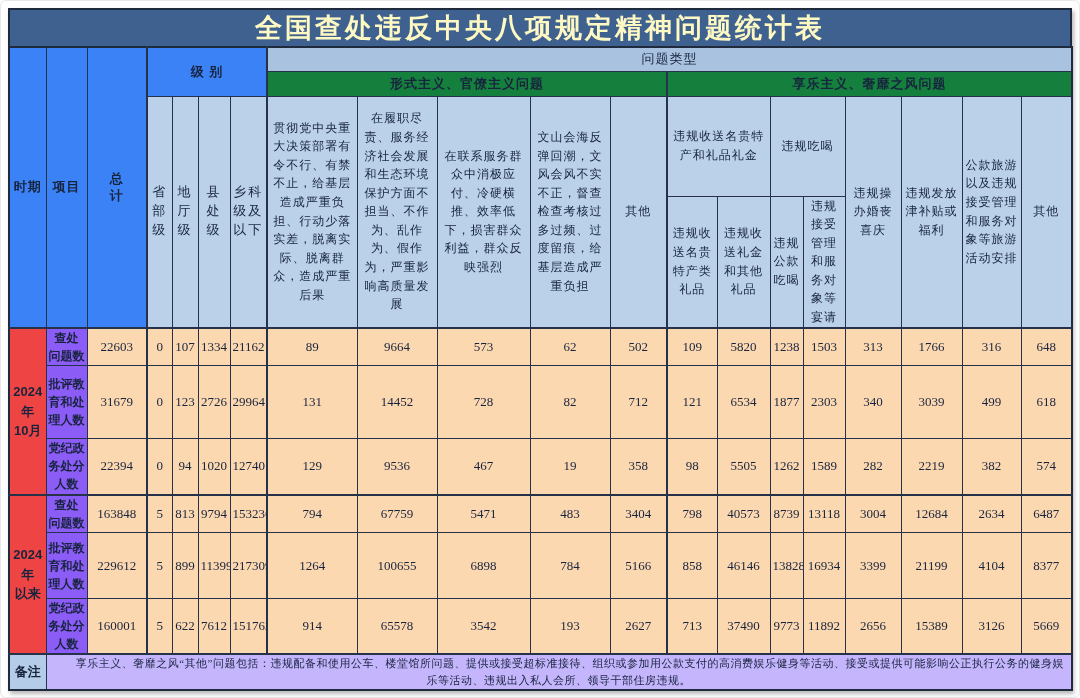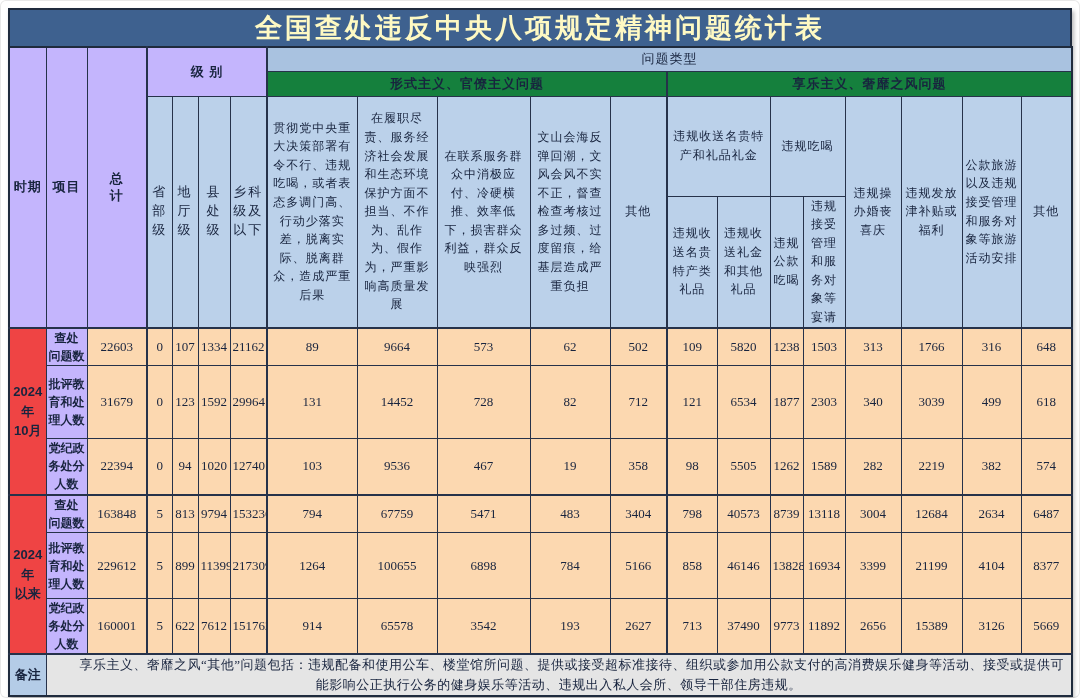--- a/index.html
+++ b/index.html
@@ -19,40 +19,40 @@
   }
   table.stats { border-collapse:collapse; table-layout:fixed; width:1064px;
                 border:2px solid #1f2b3d; }
   table.stats th, table.stats td {
     border:1px solid #26324a; padding:0 2px; text-align:center; vertical-align:middle;
     color:#18243e; overflow:hidden;
   }
   .bl2 { border-left-width:2px !important; }
   tr.bt2 > td, tr.bt2 > th { border-top-width:2px !important; }
   
-  .hd { background:#c4b5fd; font-size:13px; font-weight:bold; letter-spacing:1px; }
+  .hd { background:#3b82f6; font-size:13px; font-weight:bold; letter-spacing:1px; }
   .hm { background:#a9c2e0; font-size:13px; font-weight:normal; letter-spacing:1px; }
   .hb { background:#15803d; font-size:13px; font-weight:bold; letter-spacing:1px; }
   .hl { background:#bbd1ea; font-size:12px; font-weight:bold; }
   .lv { font-family:Liberation Sans, sans-serif; font-size:13px; font-weight:normal;
         letter-spacing:2px; line-height:1.45; }
   .desc { font-family:"Liberation Serif", serif; font-size:12px; font-weight:normal;
           letter-spacing:1px; line-height:1.55; color:#27334d; padding:2px 3px; }
   .w1 { display:inline-block; width:1.15em; line-height:1.35; white-space:normal; }
   
   .pc { background:#ef4444; font-size:13px; font-weight:bold; white-space:pre-line;
         line-height:1.5; }
-  .rl { background:#c4b5fd; font-size:12px; font-weight:bold; white-space:pre-line;
+  .rl { background:#8b5cf6; font-size:12px; font-weight:bold; white-space:pre-line;
         line-height:1.5; }
   .dc { background:#fcd8b0; font-family:"Liberation Serif", serif; font-size:13px;
         color:#453d32; }
   
   .rlab { background:#b4cce7; font-size:13px; font-weight:bold; }
-  .rtxt { background:#e5e5e5; text-align:left; font-family:"Liberation Serif", serif;
-          font-size:13px; line-height:1.55; color:#1c2a4c; padding:2px 8px;
+  .rtxt { background:#c4b5fd; text-align:left; font-family:"Liberation Serif", serif;
+          font-size:11px; line-height:1.55; color:#1c2a4c; padding:2px 8px;
           text-indent:2em; letter-spacing:0.5px; }
 </style>
 </head>
 <body>
 
 <div class="page">
   <div class="sheet">
 
     <div class="title-bar">全国查处违反中央八项规定精神问题统计表</div>
 
@@ -92,21 +92,21 @@
       <tr style="height:25px">
         <th class="hb bl2" colspan="5">形式主义、官僚主义问题</th>
         <th class="hb bl2" colspan="8">享乐主义、奢靡之风问题</th>
       </tr>
 
       <tr style="height:100px">
         <th class="hl lv bl2" rowspan="2">省部级</th>
         <th class="hl lv" rowspan="2">地厅级</th>
         <th class="hl lv" rowspan="2">县处级</th>
         <th class="hl lv" rowspan="2">乡科级及以下</th>
-        <th class="hl desc bl2" rowspan="2">贯彻党中央重大决策部署有令不行、违规吃喝，或者表态多调门高、行动少落实差，脱离实际、脱离群众，造成严重后果</th>
+        <th class="hl desc bl2" rowspan="2">贯彻党中央重大决策部署有令不行、有禁不止，给基层造成严重负担、行动少落实差，脱离实际、脱离群众，造成严重后果</th>
         <th class="hl desc" rowspan="2">在履职尽责、服务经济社会发展和生态环境保护方面不担当、不作为、乱作为、假作为，严重影响高质量发展</th>
         <th class="hl desc" rowspan="2">在联系服务群众中消极应付、冷硬横推、效率低下，损害群众利益，群众反映强烈</th>
         <th class="hl desc" rowspan="2">文山会海反弹回潮，文风会风不实不正，督查检查考核过多过频、过度留痕，给基层造成严重负担</th>
         <th class="hl desc" rowspan="2">其他</th>
         <th class="hl desc bl2" colspan="2">违规收送名贵特产和礼品礼金</th>
         <th class="hl desc" colspan="2">违规吃喝</th>
         <th class="hl desc" rowspan="2">违规操办婚丧喜庆</th>
         <th class="hl desc" rowspan="2">违规发放津补贴或福利</th>
         <th class="hl desc" rowspan="2">公款旅游以及违规接受管理和服务对象等旅游活动安排</th>
         <th class="hl desc" rowspan="2">其他</th>
@@ -143,21 +143,21 @@
         <td class="dc">316</td>
         <td class="dc">648</td>
       </tr>
       <tr style="height:73px">
         <td class="rl">批评教
 育和处
 理人数</td>
         <td class="dc">31679</td>
         <td class="dc bl2">0</td>
         <td class="dc">123</td>
-        <td class="dc">1592</td>
+        <td class="dc">2726</td>
         <td class="dc">29964</td>
         <td class="dc bl2">131</td>
         <td class="dc">14452</td>
         <td class="dc">728</td>
         <td class="dc">82</td>
         <td class="dc">712</td>
         <td class="dc bl2">121</td>
         <td class="dc">6534</td>
         <td class="dc">1877</td>
         <td class="dc">2303</td>
@@ -168,21 +168,21 @@
       </tr>
       <tr style="height:57px">
         <td class="rl">党纪政
 务处分
 人数</td>
         <td class="dc">22394</td>
         <td class="dc bl2">0</td>
         <td class="dc">94</td>
         <td class="dc">1020</td>
         <td class="dc">12740</td>
-        <td class="dc bl2">103</td>
+        <td class="dc bl2">129</td>
         <td class="dc">9536</td>
         <td class="dc">467</td>
         <td class="dc">19</td>
         <td class="dc">358</td>
         <td class="dc bl2">98</td>
         <td class="dc">5505</td>
         <td class="dc">1262</td>
         <td class="dc">1589</td>
         <td class="dc">282</td>
         <td class="dc">2219</td>

